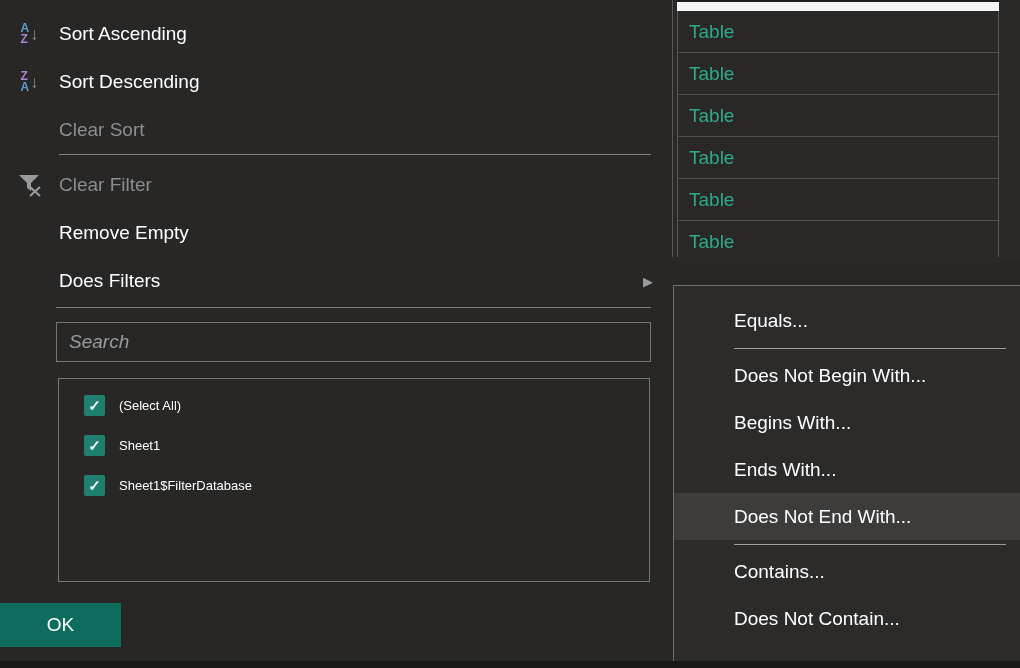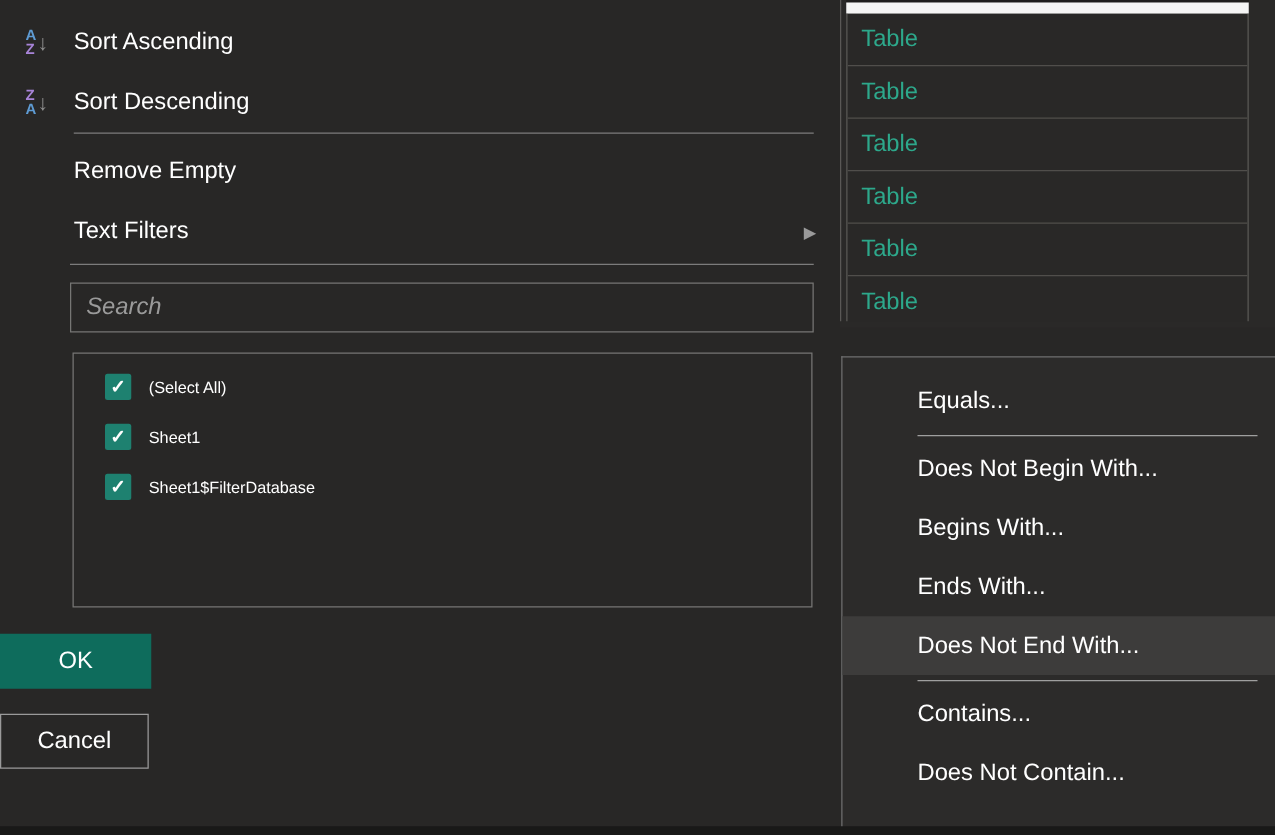--- a/index.html
+++ b/index.html
@@ -127,32 +127,46 @@
           <span class="letters">
             <span class="letter-purple">Z</span>
             <span class="letter-blue">A</span>
           </span>
           <span class="dn-arrow">↓</span>
         </span>
       </span>
       <span>Sort Descending</span>
     </div>
 
+    <div class="menu-item disabled">
+      <span class="gutter"></span>
+      <span>Clear Sort</span>
+    </div>
 
     <div class="sep-a"></div>
 
+    <div class="menu-item disabled">
+      <span class="gutter">
+        <svg width="28" height="28" viewBox="0 0 28 28">
+          <polygon points="3,4 23,4 15,12 15,20 11,17 11,12" fill="#9a9a9a"></polygon>
+          <line x1="14" y1="16" x2="24" y2="25" stroke="#9a9a9a" stroke-width="2.2"></line>
+          <line x1="24" y1="16" x2="14" y2="25" stroke="#9a9a9a" stroke-width="2.2"></line>
+        </svg>
+      </span>
+      <span>Clear Filter</span>
+    </div>
 
     <div class="menu-item">
       <span class="gutter"></span>
       <span>Remove Empty</span>
     </div>
 
     <div class="menu-item">
       <span class="gutter"></span>
-      <span>Text Filters</span>
+      <span>Does Filters</span>
       <span class="flyout-arrow">▶</span>
     </div>
 
     <div class="sep-b"></div>
 
     <div class="search-box">
       <input type="text" placeholder="Search" style="">
     </div>
 
     <div class="list-box">

